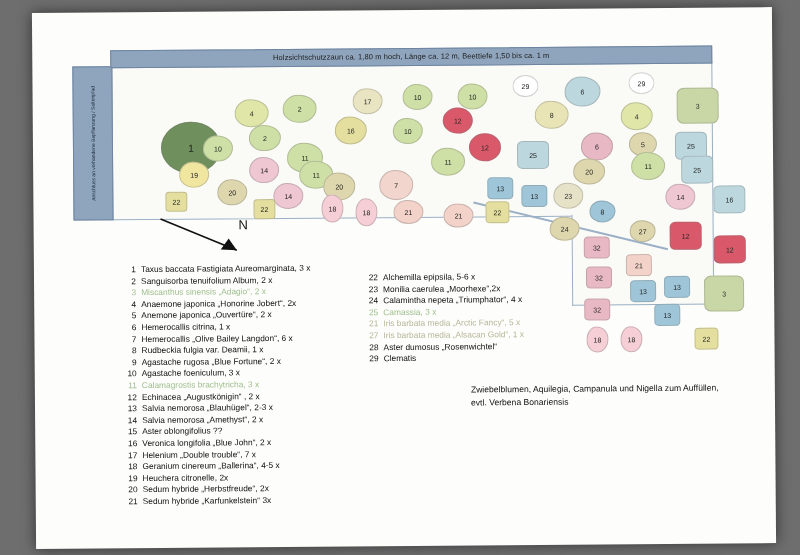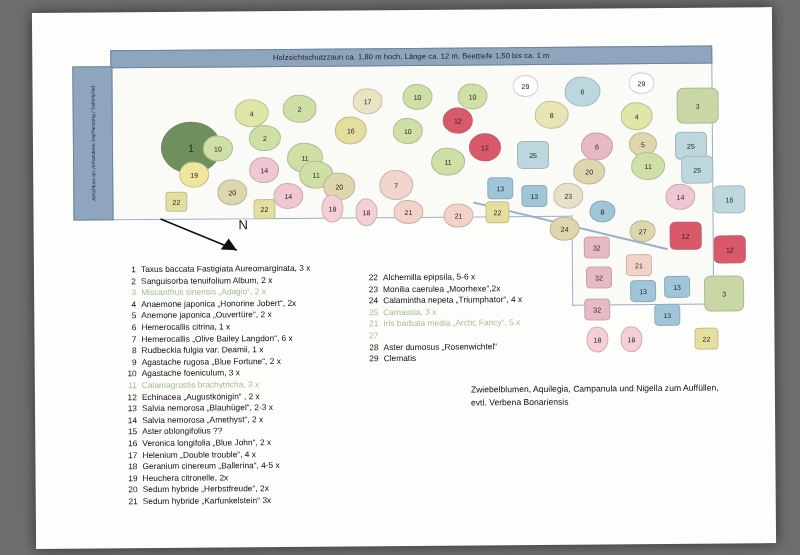--- a/index.html
+++ b/index.html
@@ -361,21 +361,21 @@
       <div class="lrow">
         <span class="lnum">15</span>
         <span>Aster oblongifolius ??</span>
       </div>
       <div class="lrow">
         <span class="lnum">16</span>
         <span>Veronica longifolia „Blue John“, 2 x</span>
       </div>
       <div class="lrow">
         <span class="lnum">17</span>
-        <span>Helenium „Double trouble“, 4 x</span>
+        <span>Helenium „Double trouble“, 7 x</span>
       </div>
       <div class="lrow">
         <span class="lnum">18</span>
         <span>Geranium cinereum „Ballerina“,  4-5 x</span>
       </div>
       <div class="lrow">
         <span class="lnum">19</span>
         <span>Heuchera citronelle, 2x</span>
       </div>
       <div class="lrow">
@@ -403,20 +403,21 @@
       <div class="lrow muted">
         <span class="lnum">25</span>
         <span>Camassia, 3 x</span>
       </div>
       <div class="lrow muted2">
         <span class="lnum">21</span>
         <span>Iris barbata media „Arctic Fancy“, 5 x</span>
       </div>
       <div class="lrow muted2">
         <span class="lnum">27</span>
+        <span>Iris barbata media „Alsacan Gold“, 1 x</span>
       </div>
       <div class="lrow">
         <span class="lnum">28</span>
         <span>Aster dumosus „Rosenwichtel“</span>
       </div>
       <div class="lrow">
         <span class="lnum">29</span>
         <span>Clematis</span>
       </div>
     </div>

